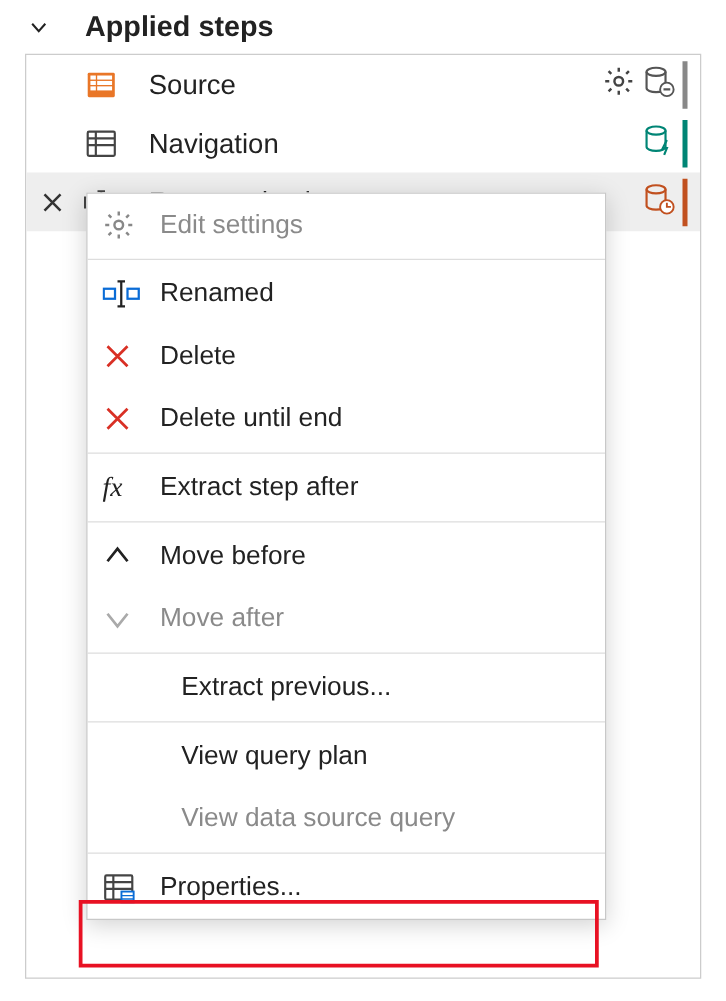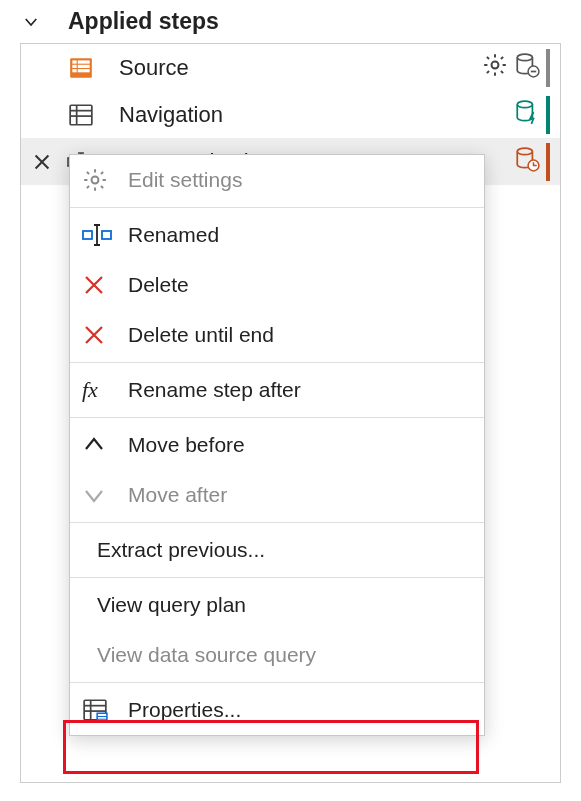--- a/index.html
+++ b/index.html
@@ -72,21 +72,21 @@
       align-items:center;
       height: 50px;
       padding: 0 16px 0 12px;
       gap: 14px;
       font-size: 21px;
       color:#222;
     }
     .ctx-item .ci-icon {
       width: 32px; height:32px; display:inline-flex; align-items:center; flex-shrink:0;
     }
-    .ctx-item.noicon { padding-left: 27px; text-align: right; }
+    .ctx-item.noicon { padding-left: 75px; text-align: right; }
     .ctx-item.disabled { color:#8a8a8a; }
     .ctx-sep { height:1px; background:#ddd; margin: 2px 0; }
     .highlight-box {
       position:absolute;
       border:3px solid #e81123;
       pointer-events:none;
       z-index: 20;
     }
   </style>
 </head>
@@ -228,21 +228,21 @@
     </div>
 
     <div class="ctx-sep"></div>
 
     <div class="ctx-item">
       <span class="ci-icon">
         <svg width="28" height="24" viewBox="0 0 28 24">
           <text x="0" y="19" font-family="Georgia, serif" font-style="italic" font-size="22" fill="#222">fx</text>
         </svg>
       </span>
-      <span>Rename step after</span>
+      <span>Extract step after</span>
     </div>
 
     <div class="ctx-sep"></div>
 
     <div class="ctx-item">
       <span class="ci-icon">
         <svg width="24" height="24" viewBox="0 0 24 24">
             <path d="M4 16 L12 6 L20 16" fill="none" stroke="#222" stroke-width="2.2"></path>
           </svg>
       </span>

